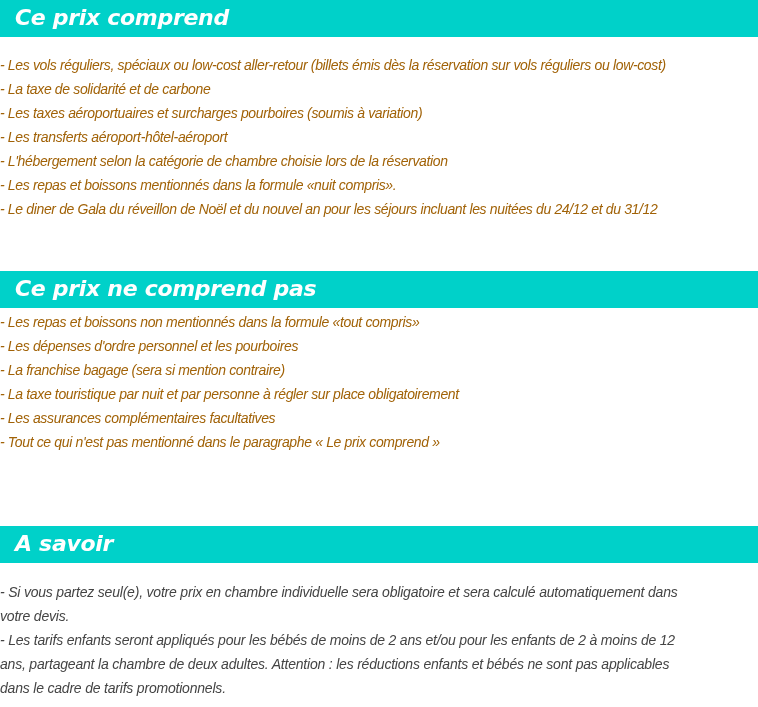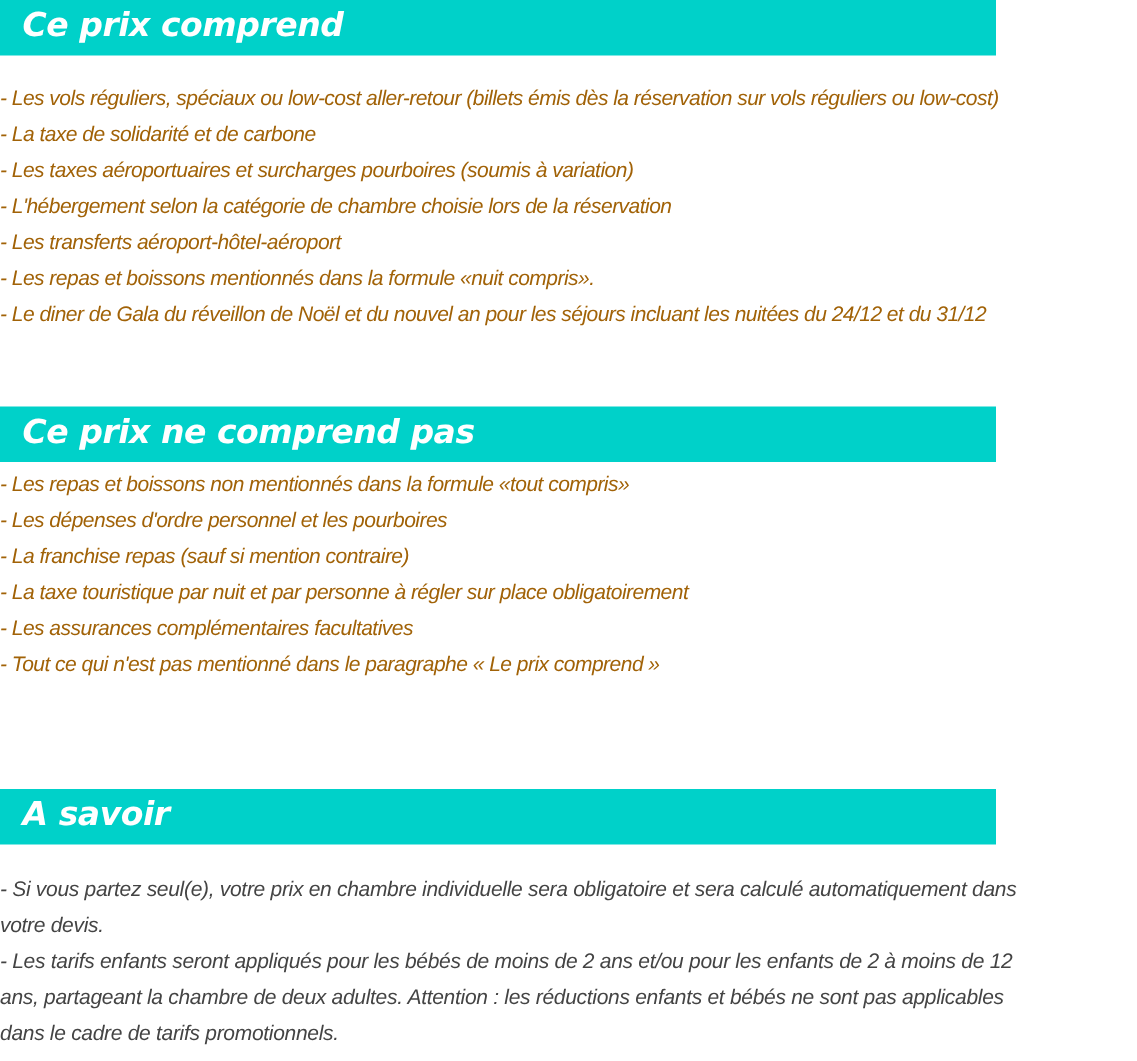--- a/index.html
+++ b/index.html
@@ -1,19 +1,19 @@
 <!DOCTYPE html>
 <html><head>
 <meta charset="utf-8">
 <style>
   html, body { margin: 0; padding: 0; background: #ffffff; }
   body { width: 758px; height: 707px; overflow: hidden; position: relative;
          font-family: "DejaVu Sans", "Liberation Sans", sans-serif; }
   .section { position: absolute; left: 0; width: 758px; }
-  .banner { background: #00D1C9; height: 37px; width: 664px; position: relative; }
+  .banner { background: #00D1C9; height: 37px; width: 758px; position: relative; }
   .banner h2 { margin: 0; position: absolute; left: 15px; top: 3px;
                color: #ffffff; font-style: italic; font-weight: bold;
                font-size: 22px; line-height: 30px; letter-spacing: -0.3px;
                font-family: "DejaVu Sans", "Liberation Sans", sans-serif; }
   .items { margin: 0; padding: 0; list-style: none; }
   .items li { color: #a16207; font-style: italic; font-size: 14px;
               line-height: 24px; white-space: nowrap; letter-spacing: -0.35px;
               font-family: "Liberation Sans", sans-serif; }
   .para { color: #444444; font-style: italic; font-size: 14px; line-height: 24px;
           margin: 0; width: 692px; letter-spacing: -0.2px;
@@ -23,35 +23,35 @@
 <body>
 
 <div class="section" style="top:0;">
   <div class="banner">
     <h2>Ce prix comprend</h2>
   </div>
   <ul class="items" style="margin-top:16px;">
     <li>- Les vols réguliers, spéciaux ou low-cost aller-retour (billets émis dès la réservation sur vols réguliers ou low-cost)</li>
     <li>- La taxe de solidarité et de carbone</li>
     <li>- Les taxes aéroportuaires et surcharges pourboires (soumis à variation)</li>
+    <li>- Les transferts aéroport-hôtel-aéroport</li>
     <li>- L'hébergement selon la catégorie de chambre choisie lors de la réservation</li>
-    <li>- Les transferts aéroport-hôtel-aéroport</li>
     <li>- Les repas et boissons mentionnés dans la formule «nuit compris».</li>
     <li>- Le diner de Gala du réveillon de Noël et du nouvel an pour les séjours incluant les nuitées du 24/12 et du 31/12</li>
   </ul>
 </div>
 
 <div class="section" style="top:271px;">
   <div class="banner">
     <h2>Ce prix ne comprend pas</h2>
   </div>
   <ul class="items" style="margin-top:2px;">
     <li>- Les repas et boissons non mentionnés dans la formule «tout compris»</li>
     <li>- Les dépenses d'ordre personnel et les pourboires</li>
-    <li>- La franchise repas (sauf si mention contraire)</li>
+    <li>- La franchise bagage (sera si mention contraire)</li>
     <li>- La taxe touristique par nuit et par personne à régler sur place obligatoirement</li>
     <li>- Les assurances complémentaires facultatives</li>
     <li>- Tout ce qui n'est pas mentionné dans le paragraphe « Le prix comprend »</li>
   </ul>
 </div>
 
 <div class="section" style="top:526px;">
   <div class="banner">
     <h2>A savoir</h2>
   </div>

